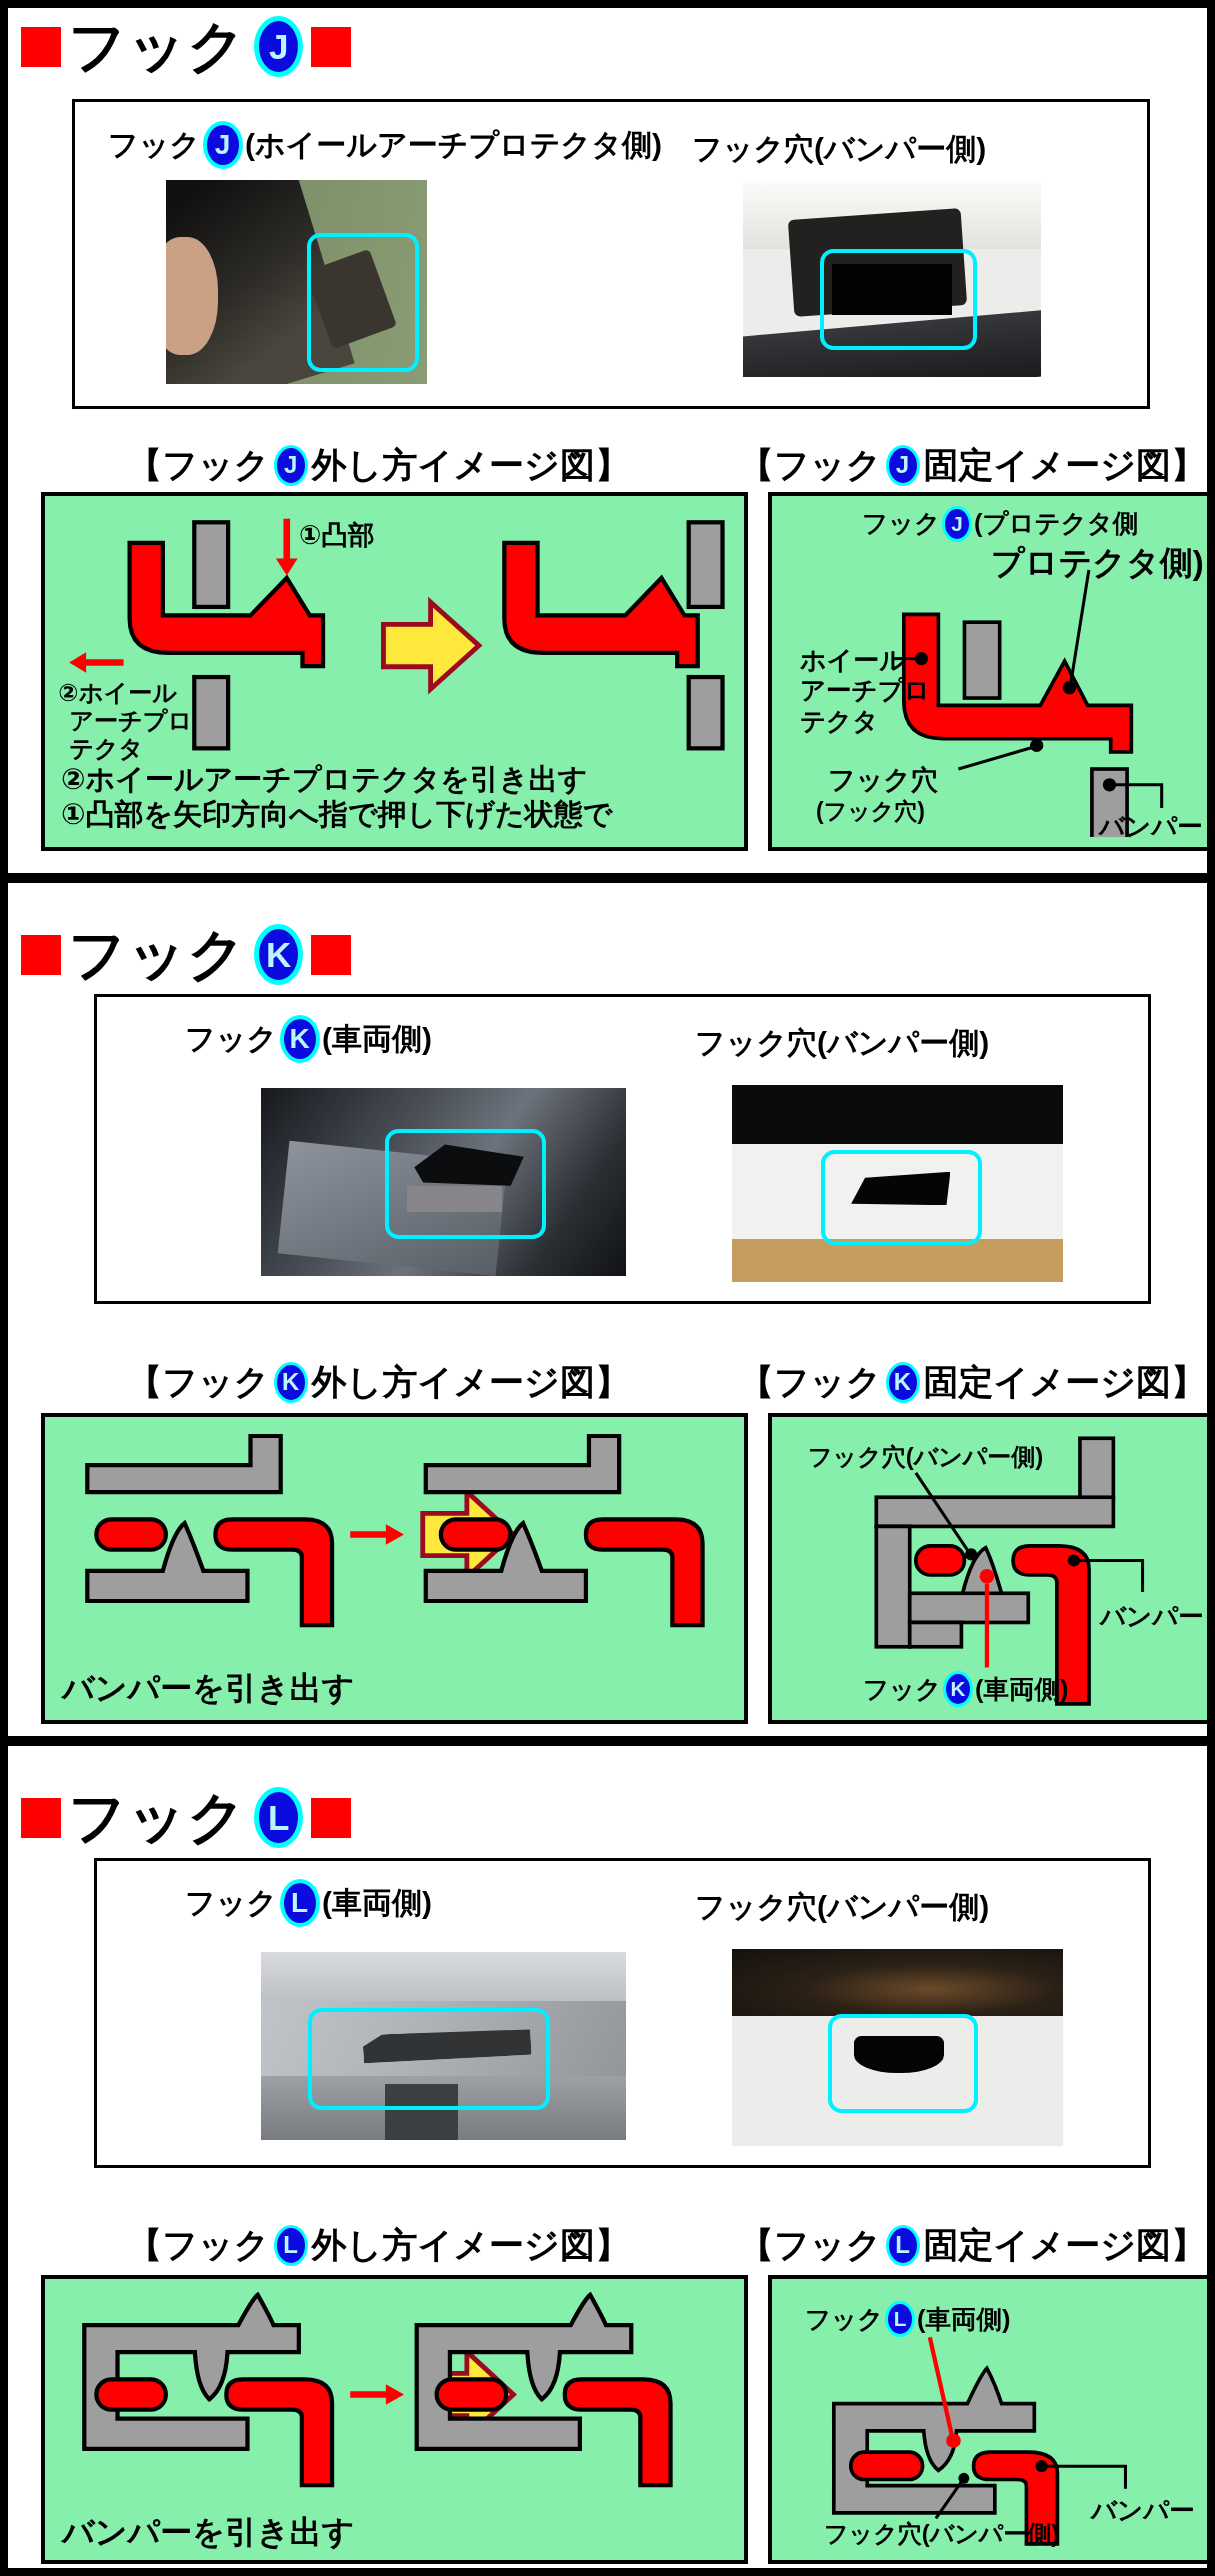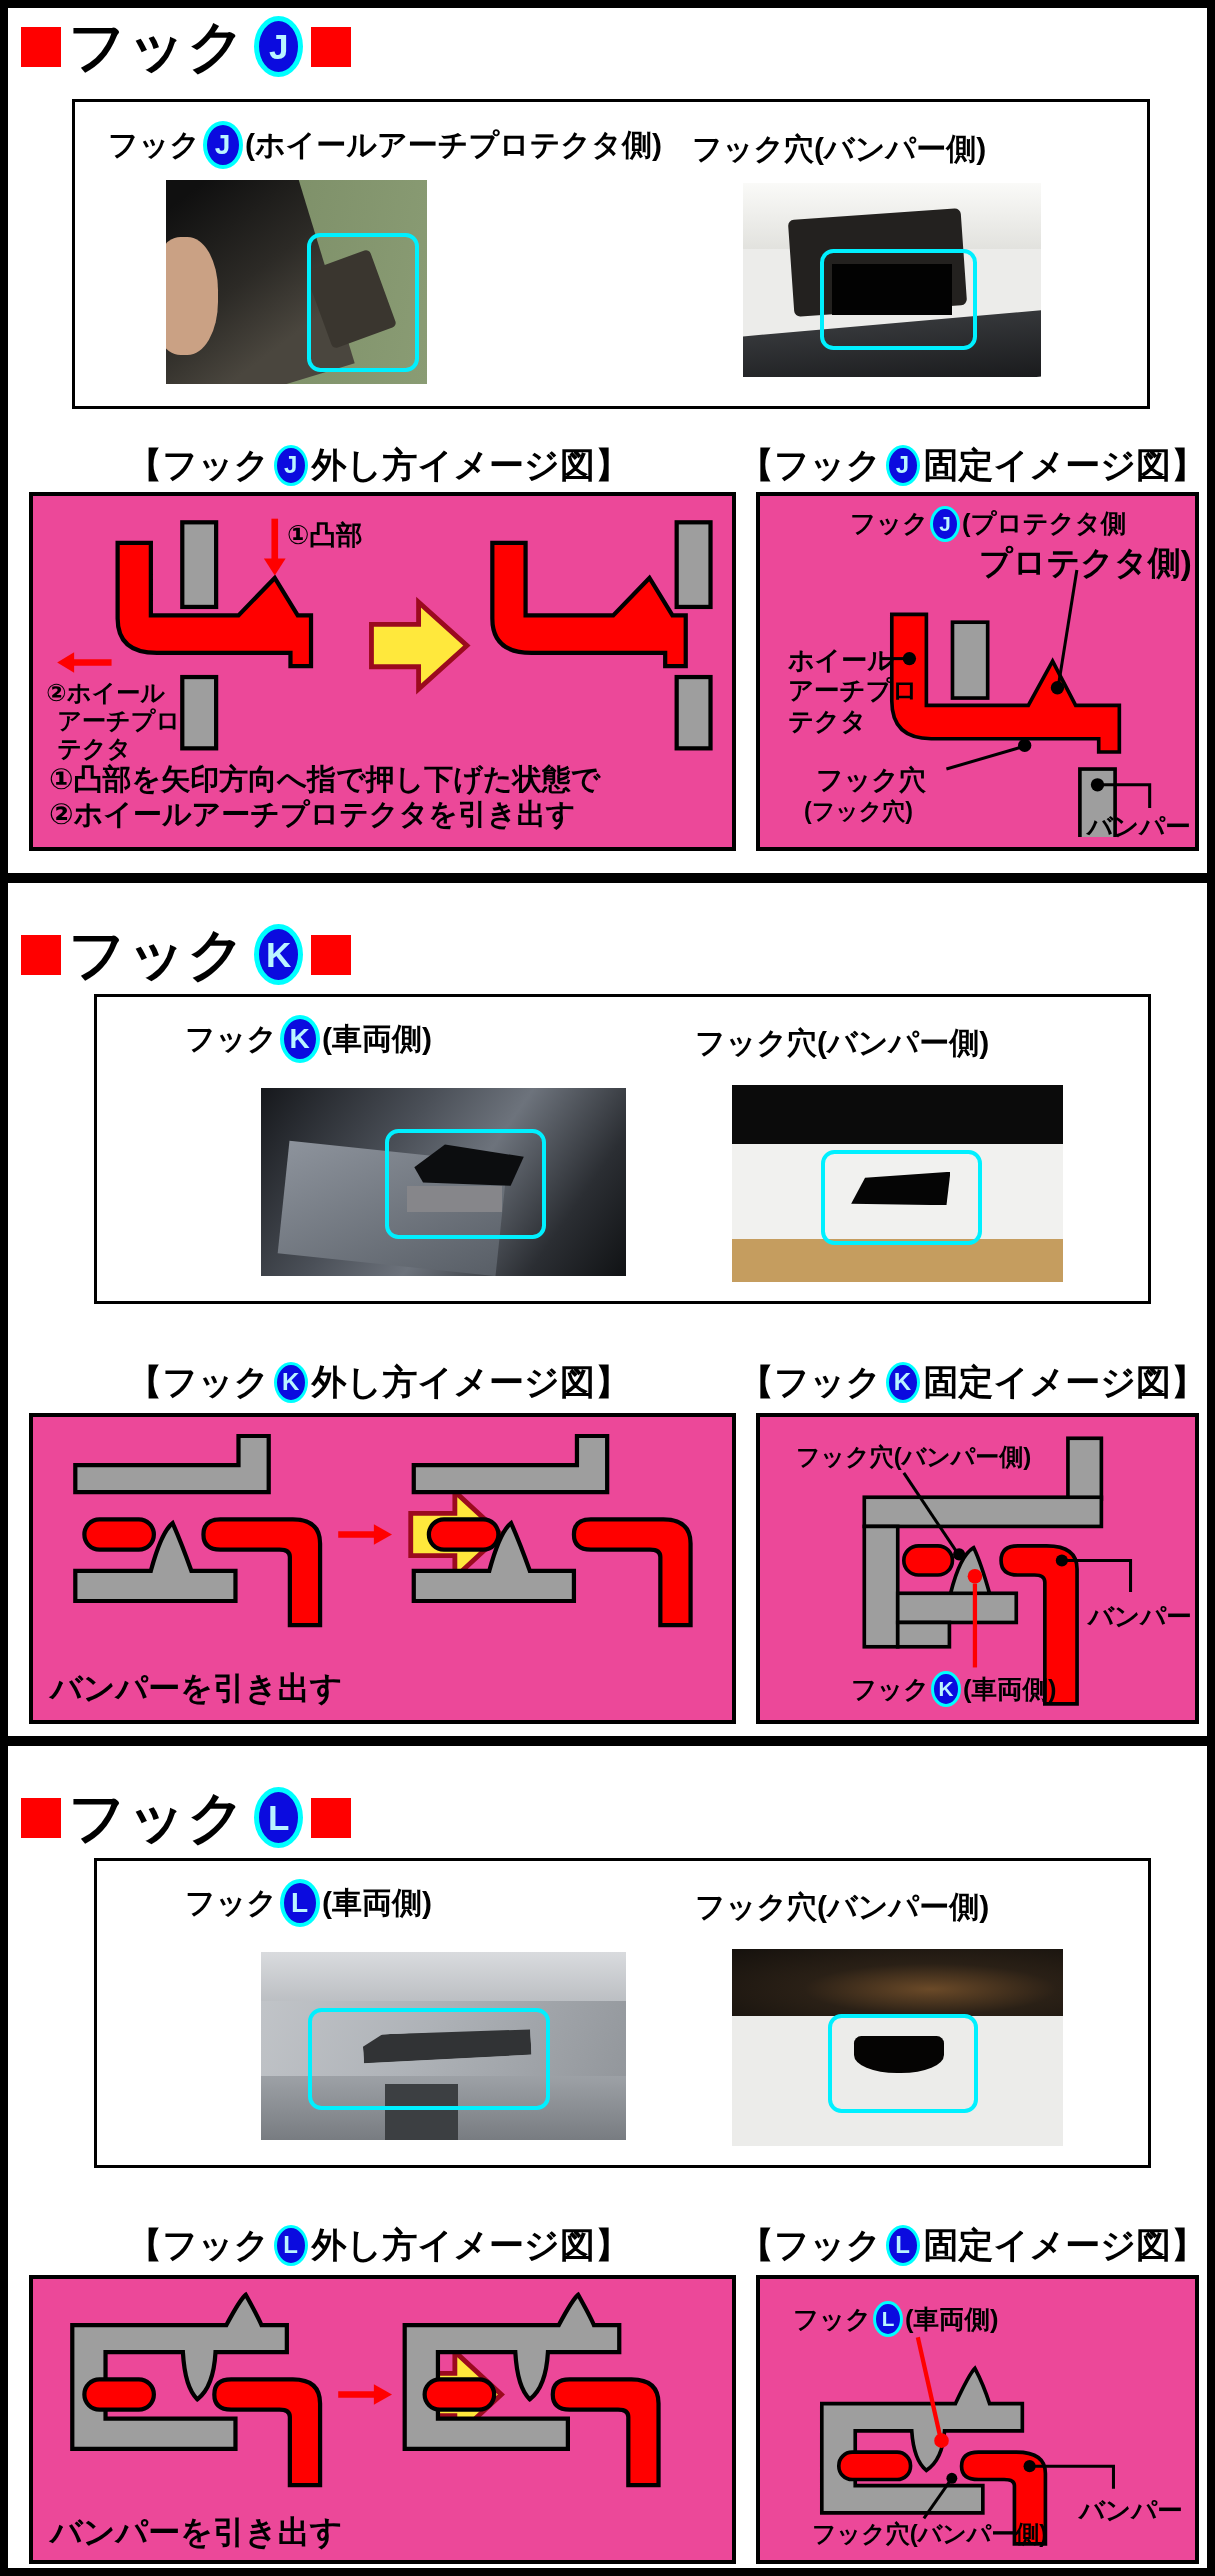--- a/index.html
+++ b/index.html
@@ -25,21 +25,21 @@
   .panel{position:absolute;border:3.6px solid #000;background:#fff;}
   .caption{position:absolute;display:flex;align-items:center;gap:2.4px;font-weight:bold;}
   .cap-text{font-size:30px;white-space:nowrap;}
   .photo{position:absolute;overflow:hidden;}
   .hl{position:absolute;border:4.9px solid #00f0ff;border-radius:13.4px;z-index:5;}
 
   
   .dg-title{position:absolute;display:flex;align-items:center;justify-content:center;
             gap:4px;font-weight:bold;}
   .dg-title .t{font-size:35px;white-space:nowrap;}
-  .dg-box{position:absolute;border:4.9px solid #000;background:#ec4899;}
+  .dg-box{position:absolute;border:4.9px solid #000;background:#86efac;margin-left:12px;}
   .steps{position:absolute;font-weight:bold;font-size:29px;line-height:1.22;white-space:nowrap;}
   .dstep{position:absolute;font-weight:bold;font-size:32px;white-space:nowrap;}
   .lbl{position:absolute;font-weight:bold;white-space:nowrap;z-index:6;}
   .lbl-flex{display:flex;align-items:center;gap:1.8px;}
   svg{position:absolute;left:0;top:0;}
   svg text{font-family:"Liberation Sans","DejaVu Sans",sans-serif;font-weight:bold;fill:#000;}
 
   
   .ph-j-left{background:linear-gradient(100deg,#6f8260 0%,#7e9069 40%,#8a9c74 100%);}
   .jl-part{position:absolute;left:-12%;top:-14%;width:72%;height:120%;background:
@@ -144,22 +144,22 @@
       <text x="22" y="332" font-size="40">②ホイール</text>
       <text x="40" y="378" font-size="40">アーチプロ</text>
       <text x="40" y="424" font-size="40">テクタ</text>
       <polygon points="560,205 638,205 638,168 718,240 638,312 638,275 560,275" fill="#ffe83c" stroke="#9b0a1e" stroke-width="8"></polygon>
 
       <path d="M760,70 L815,70 L815,190 L960,190 L1020,128 L1058,190 L1080,190 L1080,274 L1046,274 L1046,252 L825,252 Q760,252 760,195 Z" fill="#ff0000" stroke="#000" stroke-width="7"></path>
       <rect x="1065" y="36" width="56" height="140" fill="#9e9e9e" stroke="#000" stroke-width="7"></rect>
       <rect x="1065" y="292" width="56" height="118" fill="#9e9e9e" stroke="#000" stroke-width="7"></rect>
     </svg>
     <div class="steps" style="left:16px;top:266px">
+      <div class="step-line">②ホイールアーチプロテクタを引き出す</div>
       <div class="step-line">①凸部を矢印方向へ指で押し下げた状態で</div>
-      <div class="step-line">②ホイールアーチプロテクタを引き出す</div>
     </div>
   </div>
 
   <div class="dg-box" style="left:756px;top:492px;width:435px;height:351px">
     <svg width="425" height="341" viewBox="0 0 696 562">
       <path d="M215,195 L272,195 L272,345 L440,345 L480,272 L518,345 L590,345 L590,422 L556,422 L556,400 L280,400 Q215,400 215,338 Z" fill="#ff0000" stroke="#000" stroke-width="6"></path>
       <rect x="315" y="208" width="58" height="125" fill="#9e9e9e" stroke="#000" stroke-width="6"></rect>
       <rect x="525" y="450" width="58" height="120" fill="#9e9e9e" stroke="#000" stroke-width="6"></rect>
       <line x1="198" y1="268" x2="240" y2="268" stroke="#000" stroke-width="5"></line>
       <circle cx="244" cy="268" r="11" fill="#000"></circle>

